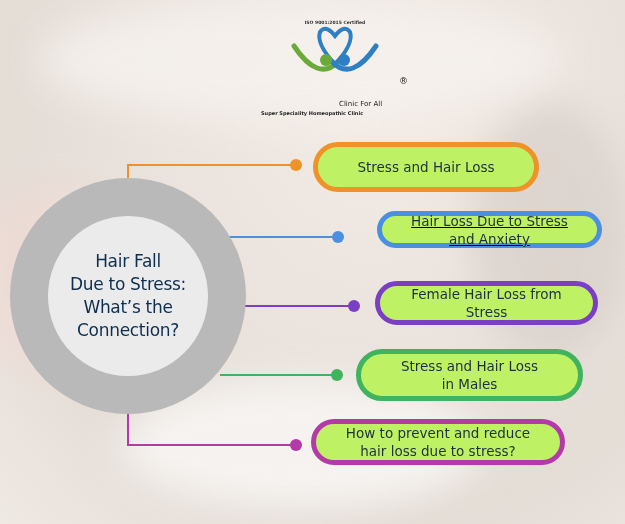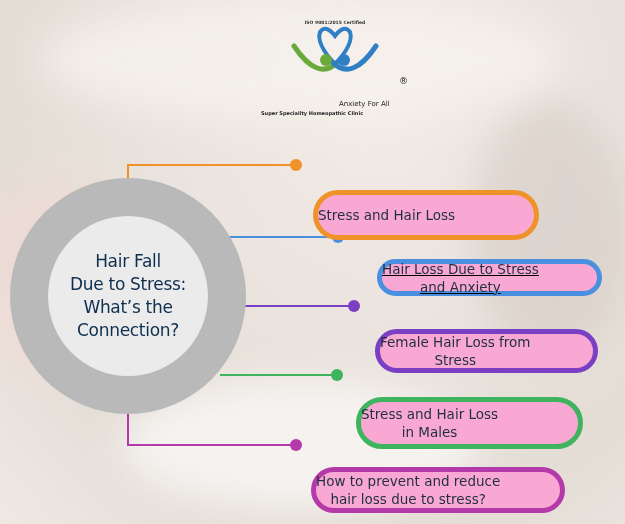--- a/index.html
+++ b/index.html
@@ -14,43 +14,43 @@
   .brand .care { color:#6aaa3a; }
   .reg { position:absolute; left:144px; top:68px; font-size:9px; color:#222; }
   .tagline { position:absolute; left:84px; top:92px; font-size:7px; color:#222; white-space:nowrap; }
   .sub { position:absolute; left:6px; top:102px; font-size:5px; color:#222; white-space:nowrap; font-weight:bold; }
   .ring { position:absolute; left:10px; top:178px; width:236px; height:236px; border-radius:50%; background:#b9b9b9; }
   .core { position:absolute; left:48px; top:216px; width:160px; height:160px; border-radius:50%; background:#ebebec;
     display:flex; align-items:center; justify-content:center; text-align:center; }
   .core span { display:block; font-size:17px; font-weight:normal; color:#0f2f4f; line-height:23px; white-space:pre-line; letter-spacing:-0.3px; }
   .line { position:absolute; }
   .dot { position:absolute; width:12px; height:12px; border-radius:50%; }
-  .box { position:absolute; background:#f9a8d4; border-radius:26px; box-sizing:border-box; border-width:5px; border-style:solid;
-    display:flex; align-items:center; text-align:center;margin-top:48px; }
+  .box { position:absolute; background:#bef264; border-radius:26px; box-sizing:border-box; border-width:5px; border-style:solid;
+    display:flex; align-items:center; justify-content:center; text-align:center; }
   .box span { font-size:13.5px; color:#1f2f3f; line-height:18px; white-space:pre-line; }
 </style>
 </head>
 <body>
 
 <div class="bg-blob" style="left:-40px;top:180px;width:200px;height:200px;background:#f3d9d4;opacity:0.5;"></div>
 <div class="bg-blob" style="left:120px;top:380px;width:360px;height:130px;background:#f7f5f3;opacity:0.9;"></div>
 <div class="bg-blob" style="left:470px;top:100px;width:160px;height:260px;background:#cfc6bf;opacity:0.5;"></div>
 <div class="bg-blob" style="left:40px;top:0px;width:520px;height:120px;background:#f6f2ee;opacity:0.8;"></div>
 
 <div class="logo">
   <div class="iso">ISO 9001:2015 Certified</div>
   <svg class="heart" width="94" height="52" viewBox="0 0 94 52">
     <path d="M6 22 Q30 58 50 38" stroke="#6aaa3a" stroke-width="5" fill="none" stroke-linecap="round"></path>
     <path d="M88 22 Q64 58 44 38" stroke="#2f7fc4" stroke-width="5" fill="none" stroke-linecap="round"></path>
     <path d="M47 40 Q28 20 32 8 Q38 0 47 12 Q56 0 62 8 Q66 20 47 40" stroke="#2f7fc4" stroke-width="4" fill="none"></path>
     <circle cx="38" cy="36" r="6" fill="#6aaa3a"></circle>
     <circle cx="56" cy="36" r="6" fill="#2f7fc4"></circle>
   </svg>
   <div class="reg">®</div>
-  <div class="tagline">Anxiety For All</div>
+  <div class="tagline">Clinic For All</div>
   <div class="sub">Super Speciality Homeopathic Clinic</div>
 </div>
 
 <div class="line" style="left:127px;top:165px;width:2px;height:16px;background:#f0922a;"></div>
 <div class="line" style="left:127px;top:164px;width:168px;height:2px;background:#f0922a;"></div>
 <div class="dot" style="left:290px;top:159px;background:#f0922a;"></div>
 
 <div class="line" style="left:225px;top:236px;width:112px;height:2px;background:#4a8fe0;"></div>
 <div class="dot" style="left:332px;top:231px;background:#4a8fe0;"></div>
 

